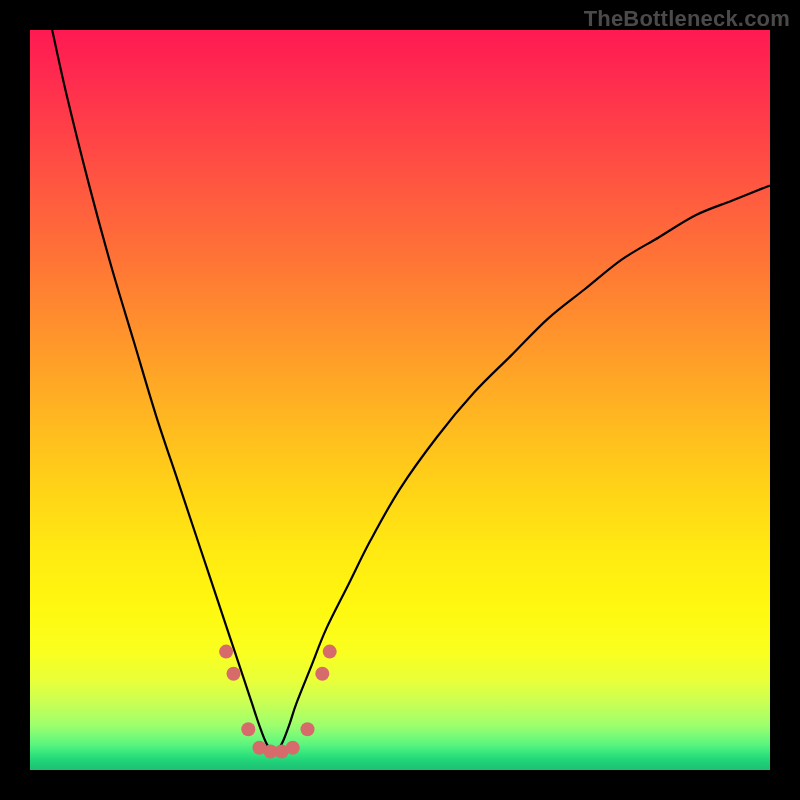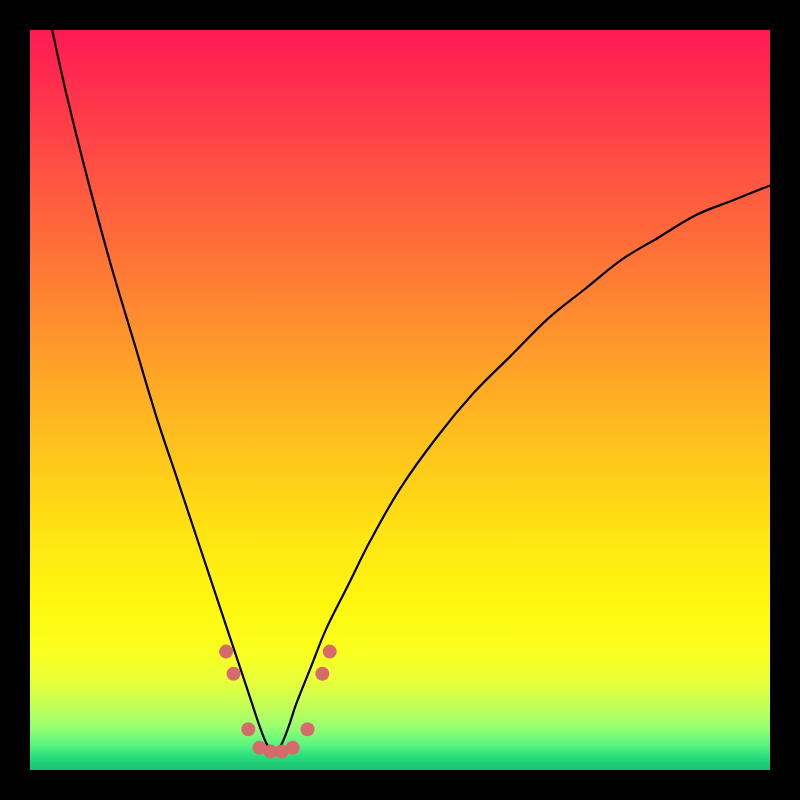--- a/index.html
+++ b/index.html
@@ -82,13 +82,14 @@
           <circle cx="229.40" cy="717.80" r="7" fill="#d76a6a"></circle>
           <circle cx="240.50" cy="721.50" r="7" fill="#d76a6a"></circle>
           <circle cx="251.60" cy="721.50" r="7" fill="#d76a6a"></circle>
           <circle cx="262.70" cy="717.80" r="7" fill="#d76a6a"></circle>
           <circle cx="277.50" cy="699.30" r="7" fill="#d76a6a"></circle>
           <circle cx="292.30" cy="643.80" r="7" fill="#d76a6a"></circle>
           <circle cx="299.70" cy="621.60" r="7" fill="#d76a6a"></circle>
         </g>
     </svg>
   </div>
+  <div class="watermark">TheBottleneck.com</div>
 </div>
 
 </body></html>

